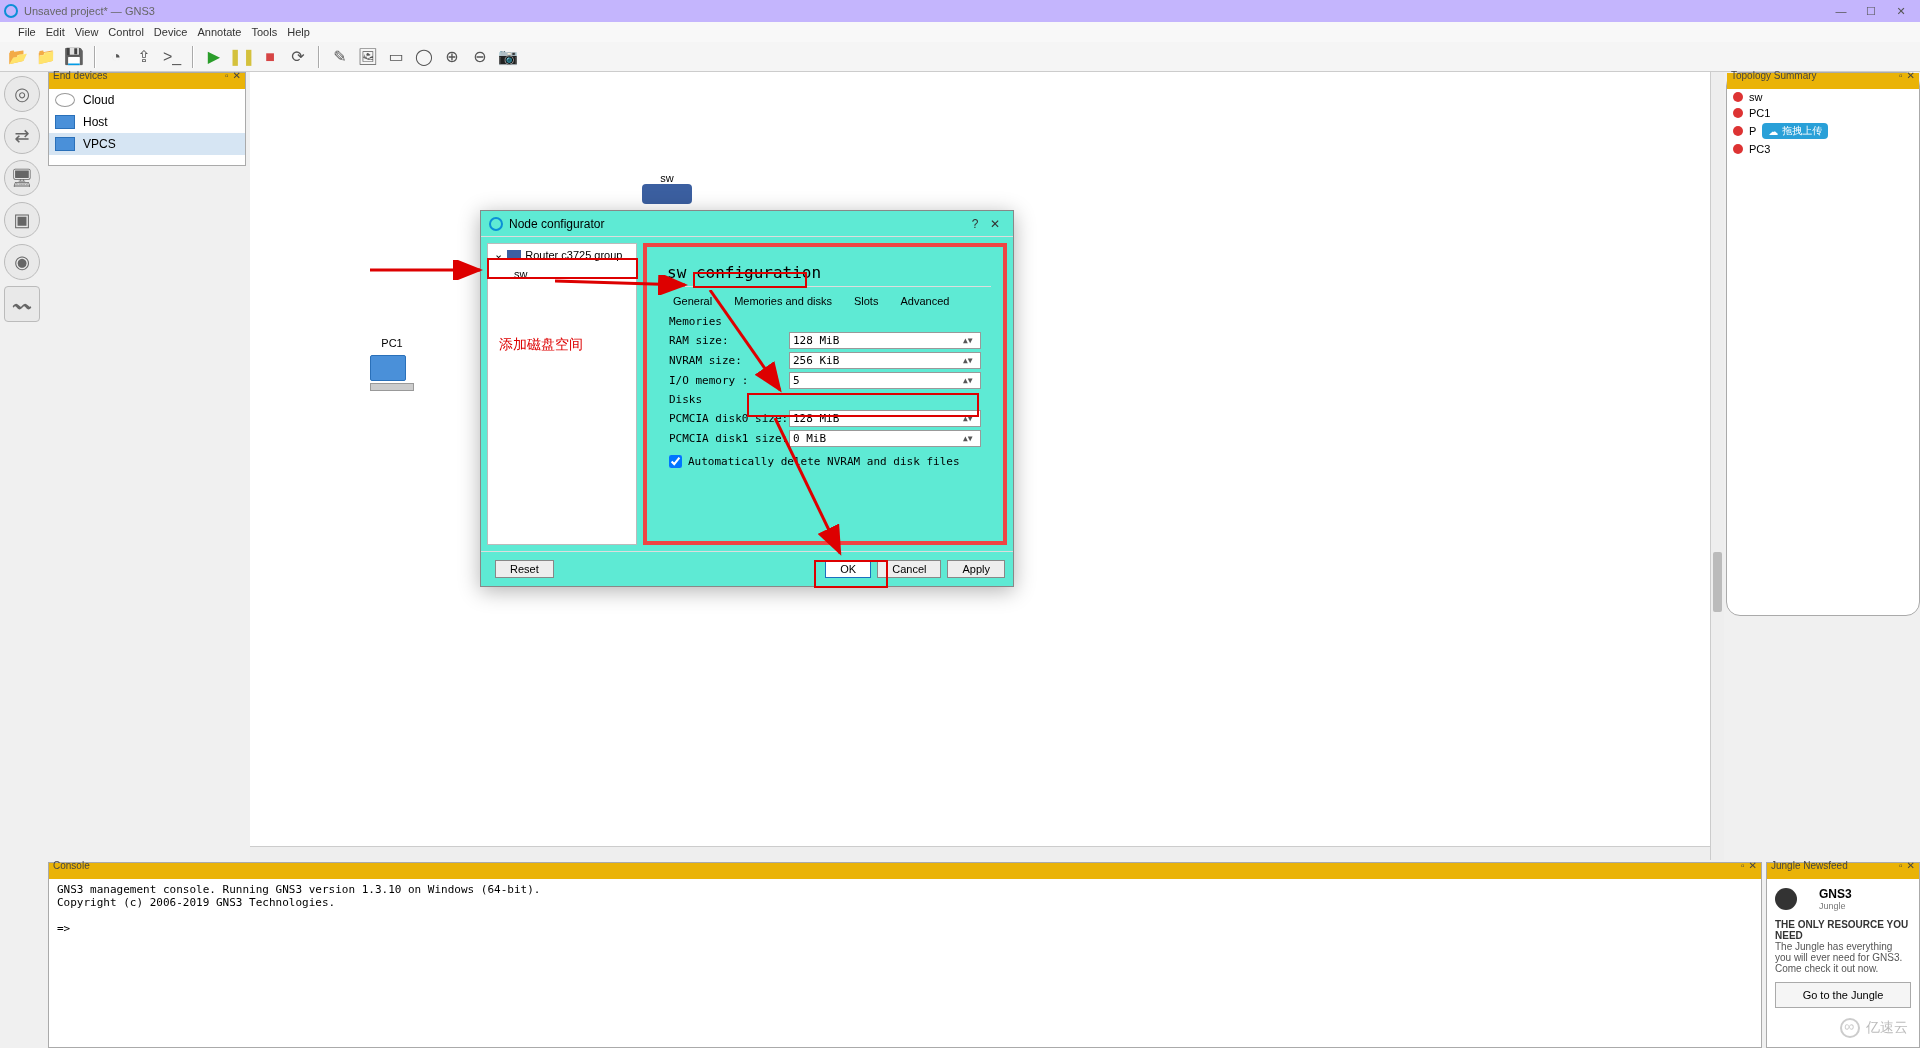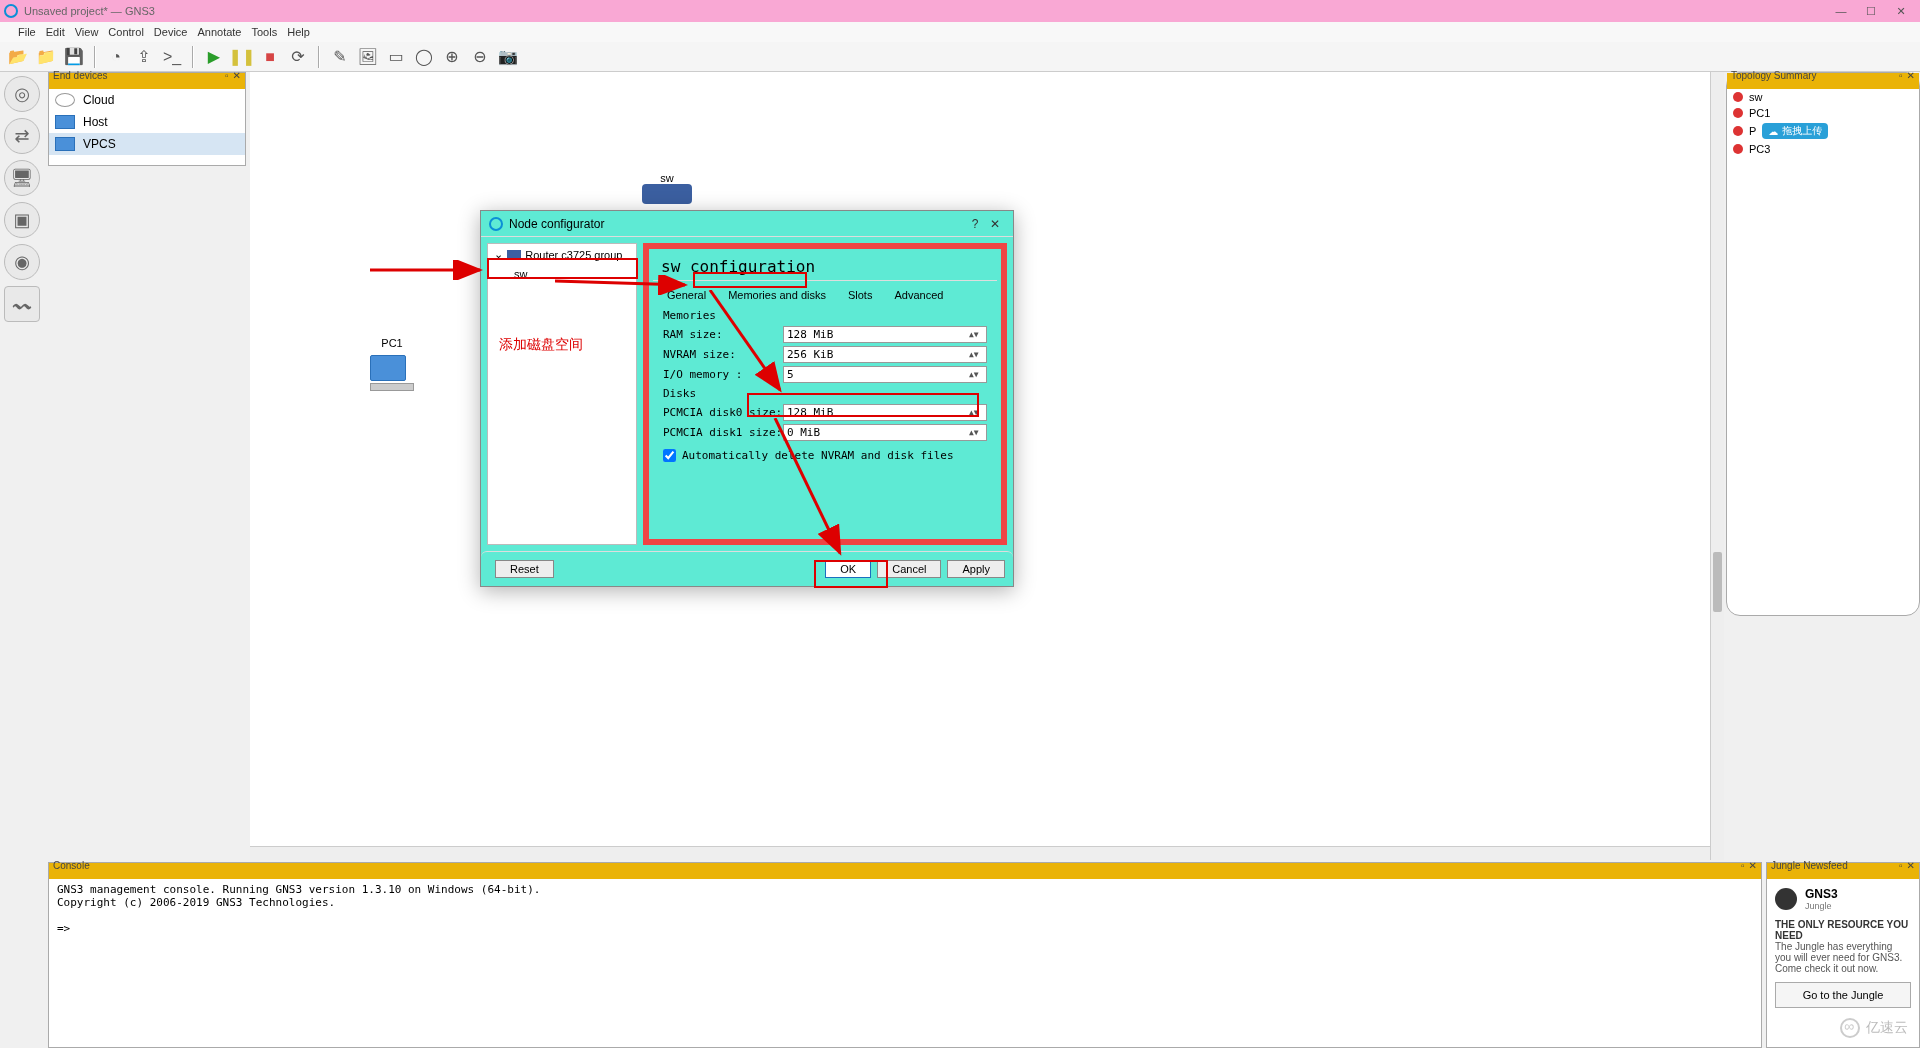--- a/index.html
+++ b/index.html
@@ -1,19 +1,19 @@
 <!DOCTYPE html>
 <html><head>
 <meta charset="utf-8">
 <style>
 * { box-sizing: border-box; margin: 0; padding: 0; }
 body { font-family: "Segoe UI", Tahoma, sans-serif; font-size: 12px; background: #f0f0f0; overflow: hidden; width: 1920px; height: 1048px; position: relative; transform-origin: top left; }
 
 
-.titlebar { height: 22px; background: #f9a8d4; display: flex; align-items: center; padding: 0 4px; color: #666; font-size: 11px; }
+.titlebar { height: 22px; background: #c4b5fd; display: flex; align-items: center; padding: 0 4px; color: #666; font-size: 11px; }
 .titlebar .logo { width: 14px; height: 14px; border-radius: 50%; border: 2px solid #0b8fd6; margin-right: 6px; display:inline-block; }
 .titlebar .spacer { flex: 1; }
 .titlebar .winbtn { width: 30px; text-align: center; color: #555; }
 
 
 .menubar { height: 20px; background: #f8f8f8; display: flex; align-items: center; gap: 10px; padding: 0 18px; font-size: 11px; color: #333; }
 
 
 .toolbar { height: 30px; background: #f5f5f5; border-bottom: 1px solid #ccc; display: flex; align-items: center; gap: 4px; padding: 0 6px; }
 .toolbar .tb { width: 24px; height: 24px; display:flex; align-items:center; justify-content:center; font-size:16px; color:#555; }
@@ -52,48 +52,48 @@
 #topology .titem { display:flex; align-items:center; gap:6px; padding:2px 6px; font-size:11px; }
 .dot { width:10px; height:10px; border-radius:50%; background:#d33; display:inline-block; }
 .tag { background:#29a0d8; color:#fff; border-radius:4px; padding:1px 6px; font-size:10px; display:inline-flex; align-items:center; gap:4px; }
 
 
 #console { left: 4px; bottom: 0; right: 158px; height: 186px; }
 #console .body { font-family: Consolas, monospace; font-size:11px; padding:4px 8px; white-space:pre; }
 
 
 #jungle { right: 0; bottom: 0; width: 154px; height: 186px; }
-#jungle .jlogo { display:flex; align-items:center; gap:8px; padding:8px; }
+#jungle .jlogo { display:flex; align-items:center; gap:22px; padding:8px; }
 #jungle .jlogo .jg { width:22px; height:22px; border-radius:50%; background:#333; }
 #jungle .jtxt { padding:0 8px; font-size:10px; color:#555; }
 #jungle .jtitle { font-weight:bold; font-size:10px; color:#333; }
 #jungle .jbtn { margin:8px; padding:6px; text-align:center; border:1px solid #aaa; background:#f5f5f5; font-size:11px; }
 
 
 .dialog { position:absolute; left:480px; top:210px; width:534px; background:#5eead4; border:1px solid #888; box-shadow:0 4px 20px rgba(0,0,0,.3); }
 .dialog .dtitle { height:26px; display:flex; align-items:center; padding:0 8px; border-bottom:1px solid #ddd; font-size:12px; }
 .dialog .dtitle .dlogo { width:14px;height:14px;border-radius:50%;border:2px solid #0b8fd6;margin-right:6px; }
 .dialog .dtitle .spacer{flex:1}
 .dialog .dtitle .x{width:20px;text-align:center;color:#333}
 .dialog .dbody { display:flex; height:314px; padding:6px; gap:6px; }
 .dialog .dtree { width:150px; border:1px solid #bbb; background:#fff; }
 .dialog .dtree .troot { padding:4px 6px; display:flex; align-items:center; gap:4px; font-size:11px; }
 .dialog .dtree .tchild { margin:0 2px; padding:3px 24px; font-size:11px; background:#fff; }
-.dialog .dmain { flex:1; border:6px solid #ef4444; padding:4px; }
+.dialog .dmain { flex:1; border:4px solid #ef4444; padding:12px; }
 .dialog .dmain h3 { font-family: Consolas, monospace; font-size:16px; font-weight:normal; padding:4px 8px; border-bottom:1px solid #ddd; }
 .dialog .tabs { display:flex; gap:10px; padding:6px 8px 2px; font-size:11px; }
 .dialog .tabs span { padding:2px 6px; }
 .dialog .grp { margin:4px 10px; border:0; }
 .dialog .grp .glabel { font-family:Consolas,monospace; font-size:11px; margin-bottom:4px; }
 .dialog .row { display:flex; align-items:center; margin:3px 0; font-family:Consolas,monospace; font-size:11px; }
 .dialog .row label { width:120px; }
 .dialog .row .inp { flex:1; border:1px solid #999; padding:1px 3px; background:#fff; display:flex; justify-content:space-between; align-items:center; }
 .dialog .row .spn { width:14px; display:flex; flex-direction:column; line-height:4px; font-size:8px; color:#555; }
 .dialog .chkrow { margin:8px 10px; font-family:Consolas,monospace; font-size:11px; display:flex; align-items:center; gap:6px; }
-.dialog .dfoot { border-top:1px solid #ddd; padding:8px; display:flex;border-radius:6px; }
+.dialog .dfoot { border-top:1px solid #ddd; padding:8px; display:flex; }
 .dialog .dfoot button { padding:2px 14px; font-size:11px; border:1px solid #888; background:#eee; margin-left:6px; }
 .dialog .dfoot .spacer{flex:1}
 .dialog .dfoot .ok { border:1px solid #1a6fc0; background:#fff; }
 
 
 .redbox { position:absolute; border:2px solid #d00; pointer-events:none; }
 .arrow { position:absolute; pointer-events:none; }
 .annot-text { position:absolute; color:#d00; font-size:14px; font-family: "Microsoft YaHei", sans-serif; }
 .watermark { position:absolute; right:12px; bottom:10px; color:#bbb; font-size:14px; display:flex; align-items:center; gap:6px; }
 .watermark .wm { width:20px;height:20px;border-radius:50%;border:2px solid #ccc; position:relative }

